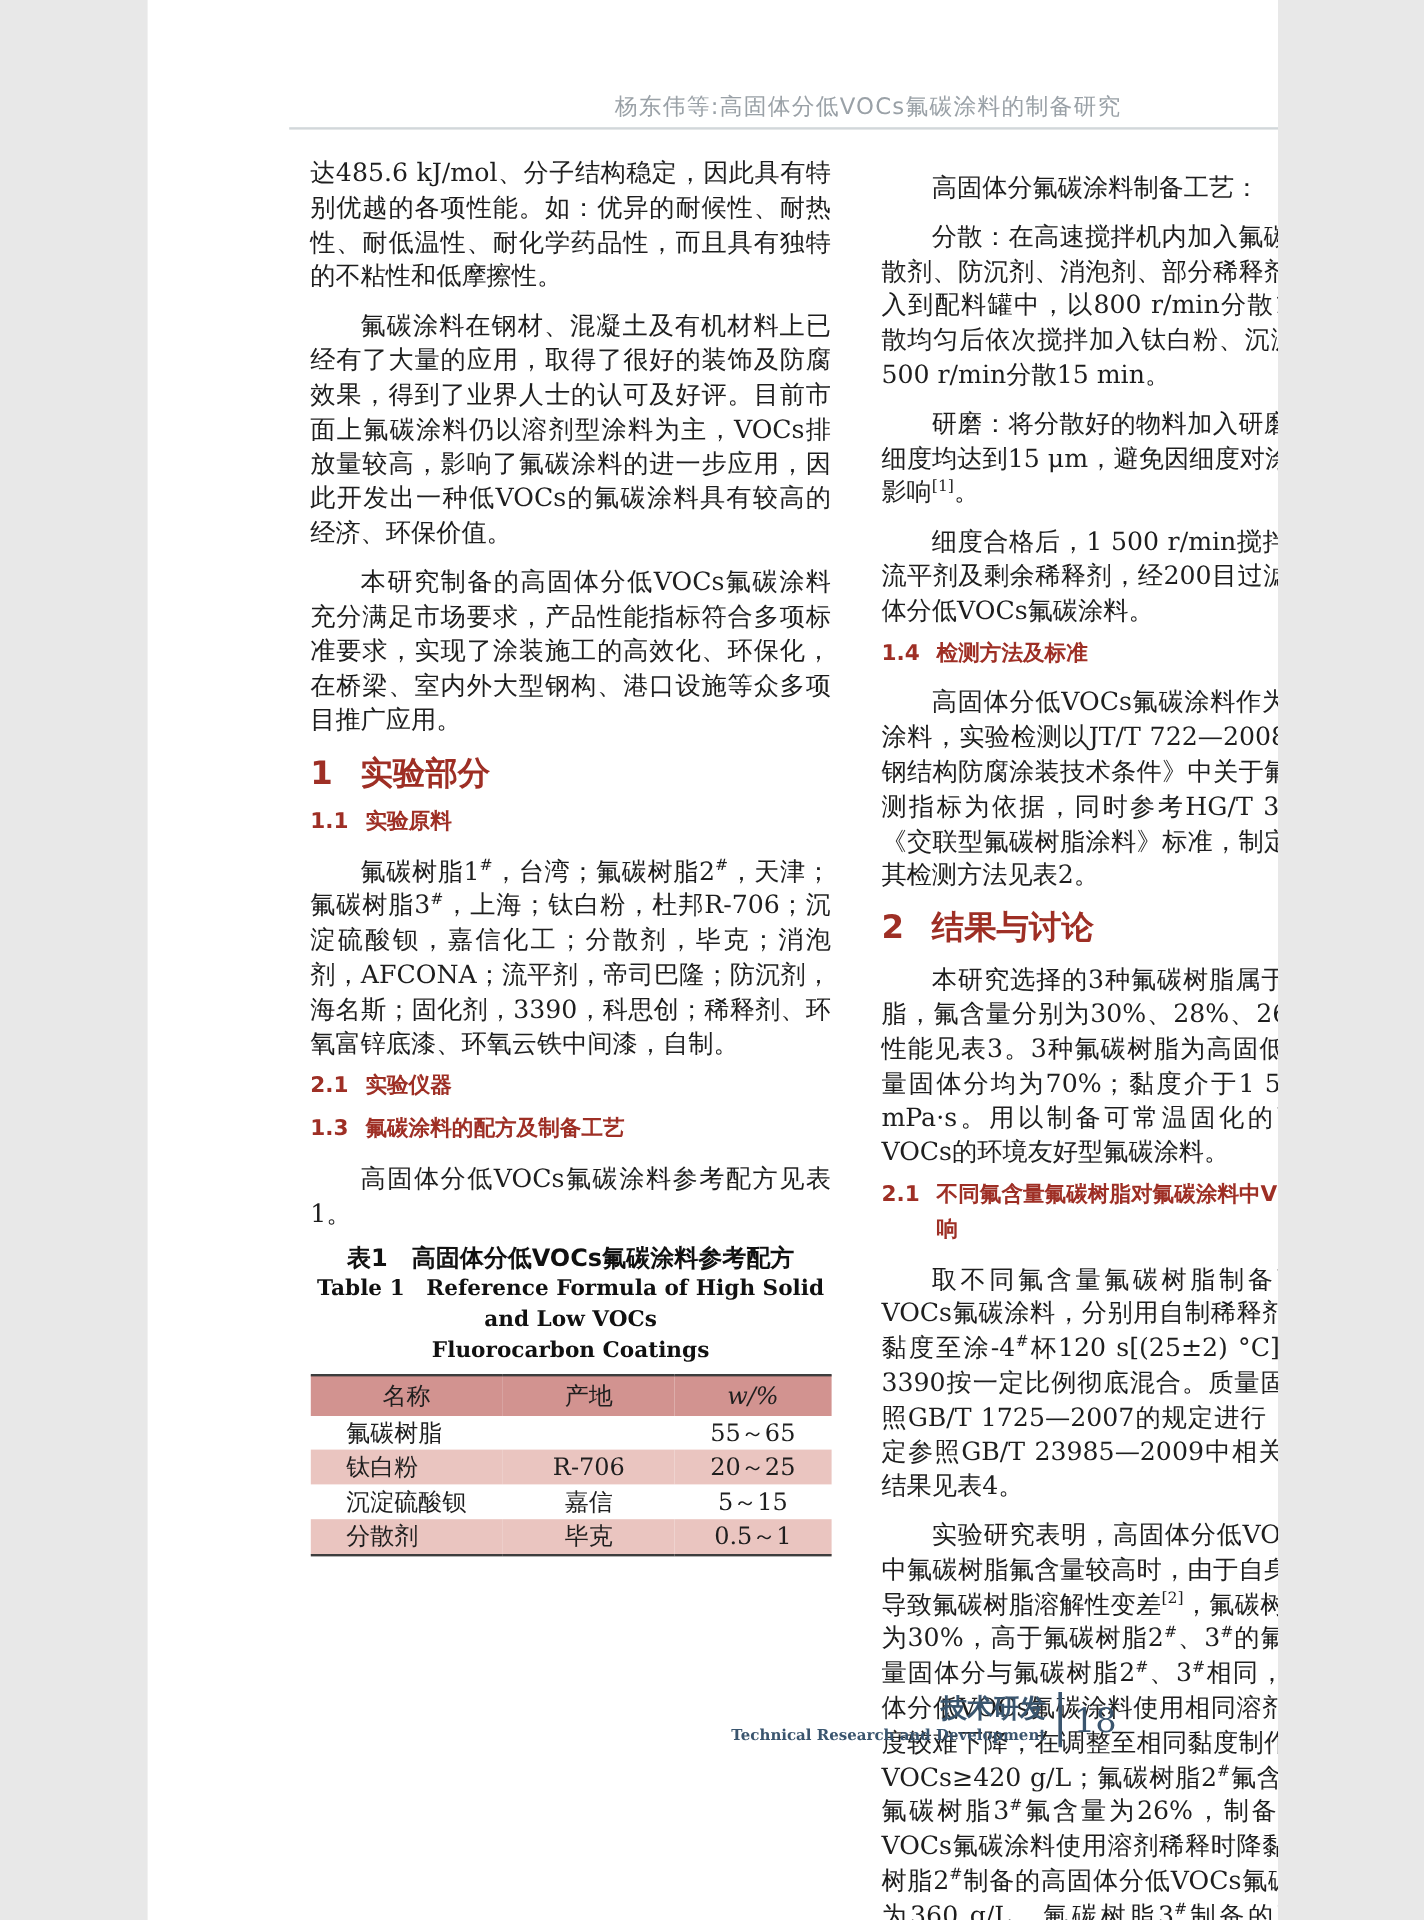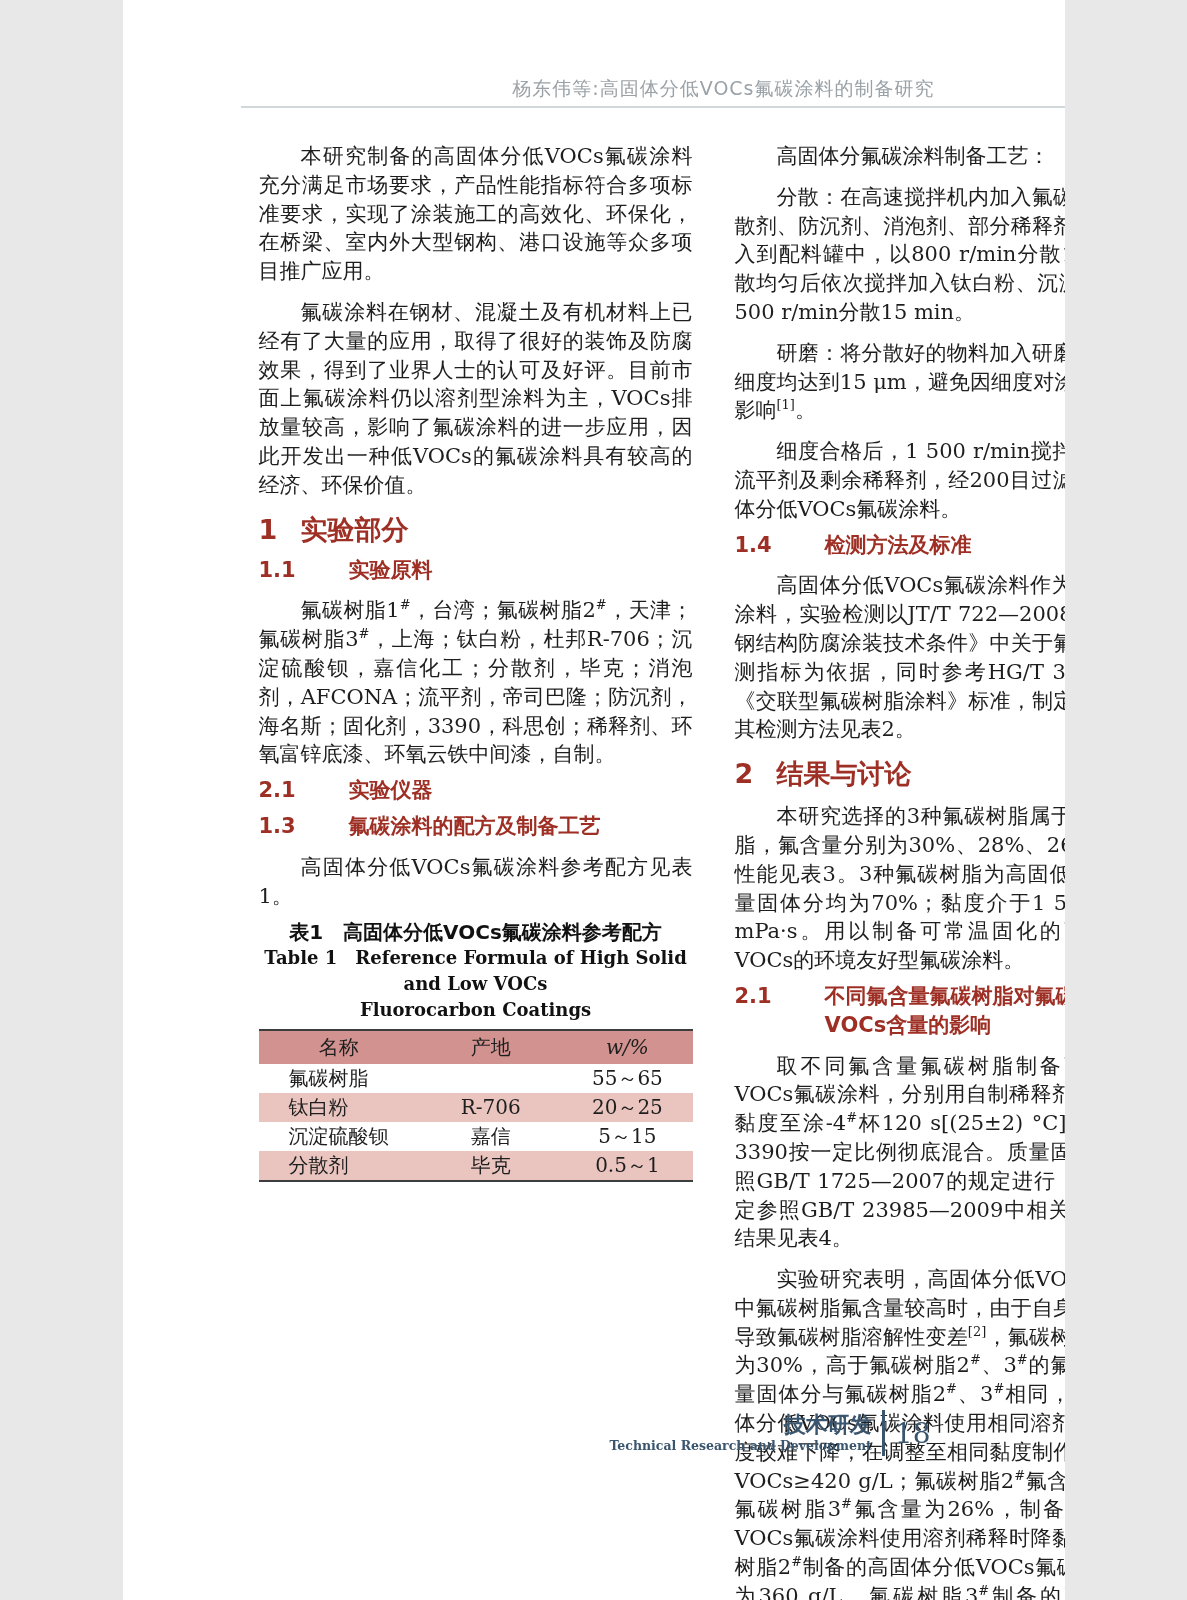--- a/index.html
+++ b/index.html
@@ -32,21 +32,21 @@
   
   .h1{
     display:flex;margin:14px 0 10px 0;
     font-family:"DejaVu Sans","Liberation Sans",sans-serif;
     font-weight:bold;font-size:27px;line-height:32px;color:#9e2f25;
   }
   .h1 .num{flex:0 0 42px;}
   .h2{
     display:flex;margin:7px 0 5px 0;
     font-family:"DejaVu Sans","Liberation Sans",sans-serif;
-    font-weight:bold;font-size:21px;line-height:28.8px;color:#9e2f25;gap:44px;
+    font-weight:bold;font-size:18px;line-height:28.8px;color:#9e2f25;
   }
   .h2 .num{flex:0 0 46px;}
   .h2 .title{flex:1;}
   
   .tbl-caption-cn{
     margin-top:9px;text-align:center;
     font-family:"DejaVu Sans","Liberation Sans",sans-serif;
     font-weight:bold;font-size:20px;line-height:26px;color:#111;
   }
   .tbl-caption-en{
@@ -85,22 +85,23 @@
 </style>
 </head>
 <body>
 
 <div class="page">
 
   <div class="running-title">杨东伟等:高固体分低VOCs氟碳涂料的制备研究</div>
   <div class="header-rule"></div>
 
   <div class="col col-left">
+    <p class="p">达485.6 kJ/mol、分子结构稳定，因此具有特别优越的各项性能。如：优异的耐候性、耐热性、耐低温性、耐化学药品性，而且具有独特的不粘性和低摩擦性。</p>
+    <p class="p indent">氟碳涂料在钢材、混凝土及有机材料上已经有了大量的应用，取得了很好的装饰及防腐效果，得到了业界人士的认可及好评。目前市面上氟碳涂料仍以溶剂型涂料为主，VOCs排放量较高，影响了氟碳涂料的进一步应用，因此开发出一种低VOCs的氟碳涂料具有较高的经济、环保价值。</p>
     <p class="p indent">本研究制备的高固体分低VOCs氟碳涂料充分满足市场要求，产品性能指标符合多项标准要求，实现了涂装施工的高效化、环保化，在桥梁、室内外大型钢构、港口设施等众多项目推广应用。</p>
-    <p class="p indent">氟碳涂料在钢材、混凝土及有机材料上已经有了大量的应用，取得了很好的装饰及防腐效果，得到了业界人士的认可及好评。目前市面上氟碳涂料仍以溶剂型涂料为主，VOCs排放量较高，影响了氟碳涂料的进一步应用，因此开发出一种低VOCs的氟碳涂料具有较高的经济、环保价值。</p>
 
     <div class="h1">
       <span class="num">1</span>
       <span class="title">实验部分</span>
     </div>
 
     <div class="h2">
       <span class="num">1.1</span>
       <span class="title">实验原料</span>
     </div>

